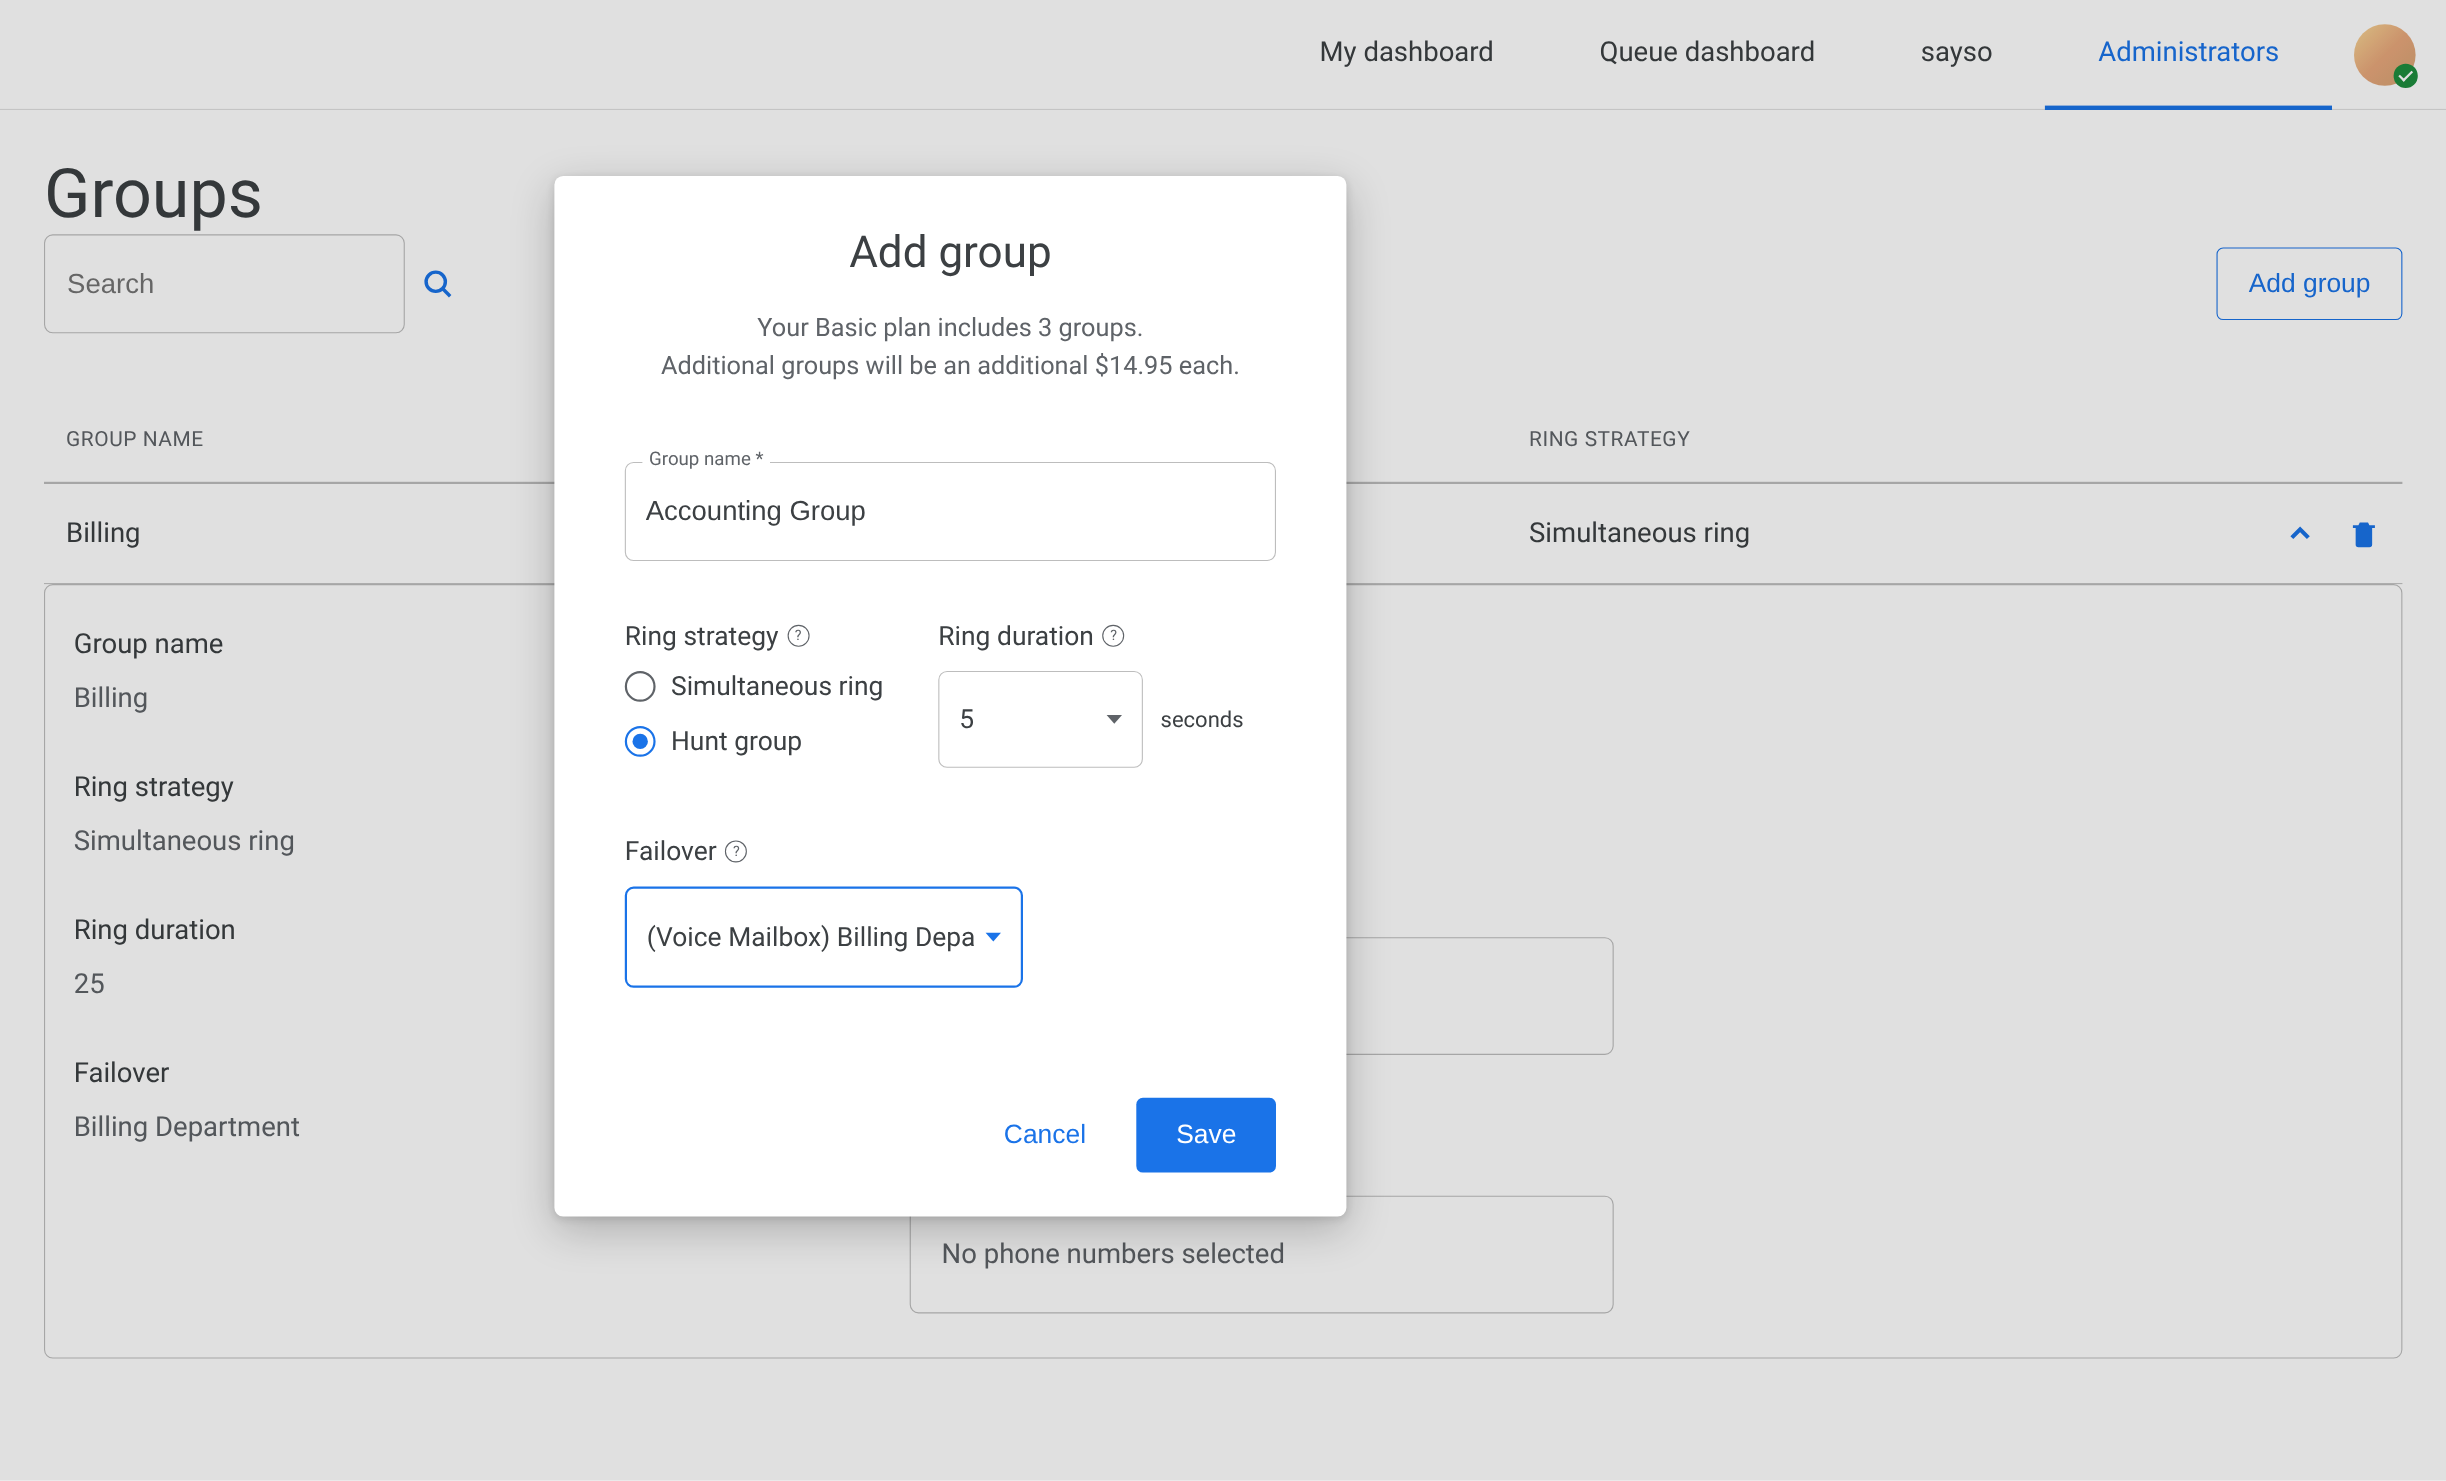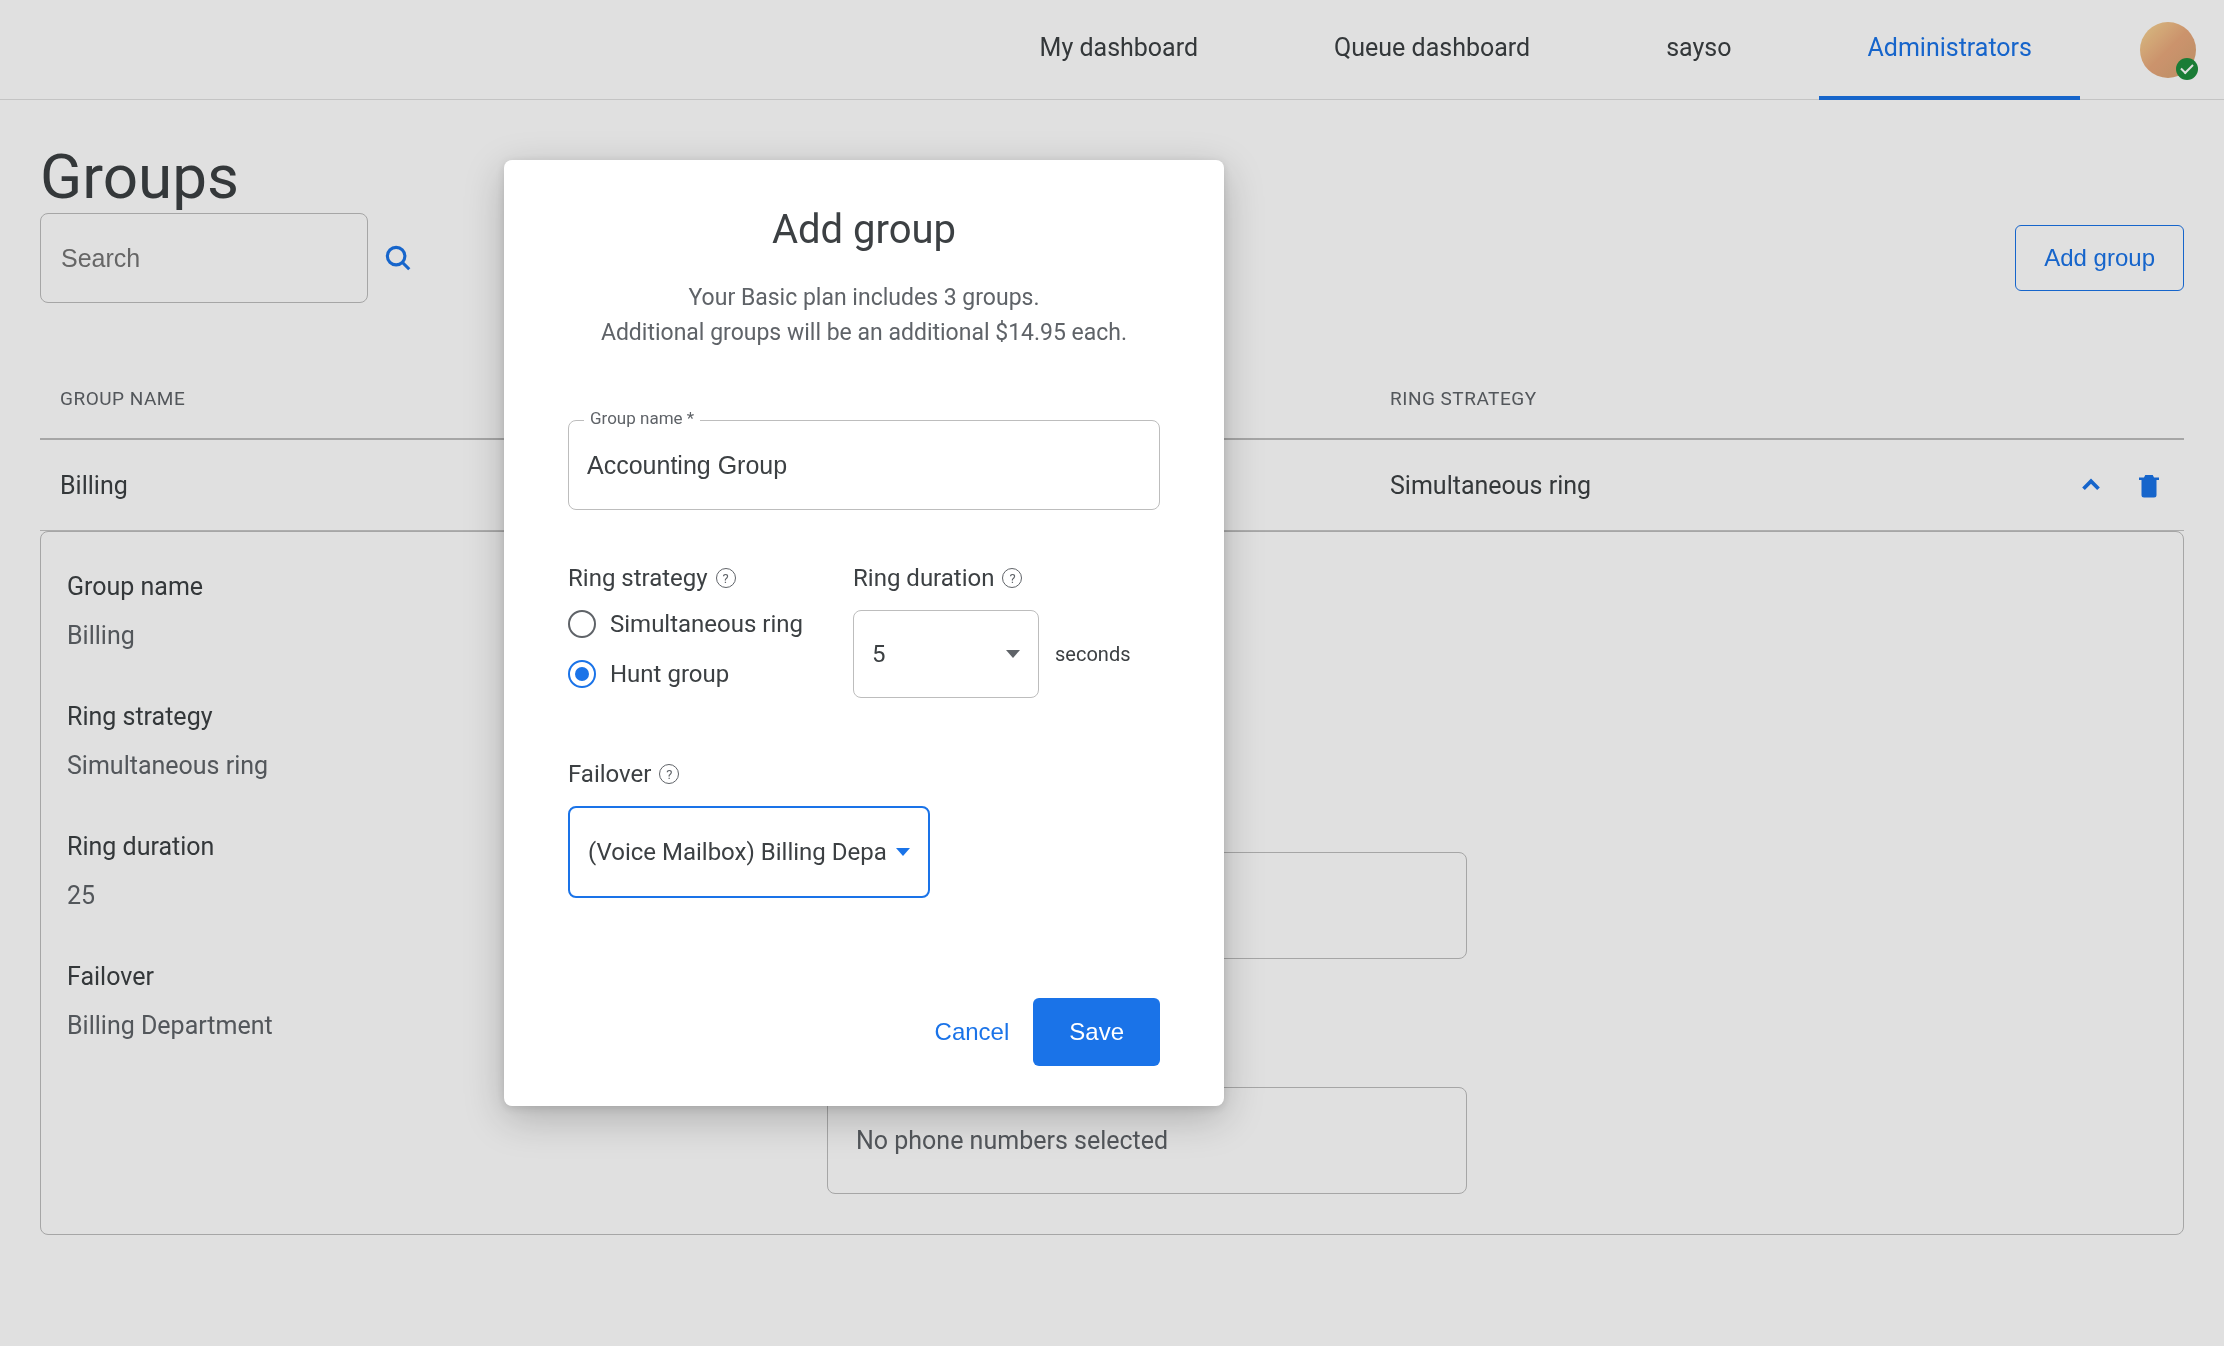--- a/index.html
+++ b/index.html
@@ -20,21 +20,20 @@
   background: rgba(0,0,0,0.12);
   z-index: 50;
 }
 .topnav {
   display: flex;
   align-items: center;
   justify-content: flex-end;
   height: 100px;
   border-bottom: 1px solid #e0e0e0;
   padding: 0 28px;
-  gap: 40px;
 }
 .nav-tab {
   font-size: 25px;
   color: #3c4043;
   padding: 34px 48px;
   cursor: pointer;
   border-bottom: 4px solid transparent;
   height: 100px;
   display: flex;
   align-items: center;
@@ -312,21 +311,21 @@
   overflow: hidden;
 }
 .failover-select .text {
   white-space: nowrap;
   overflow: hidden;
 }
 .failover-select .select-caret { border-top-color: #1a73e8; flex-shrink: 0; margin-left: 8px; }
 .modal-actions {
   display: flex;
   justify-content: flex-end;
-  gap: 16px;
+  gap: 38px;
   align-items: center;
 }
 .btn-text {
   color: #1a73e8;
   font-size: 24px;
   background: none;
   border: none;
   cursor: pointer;
   padding: 10px 8px;
 }

